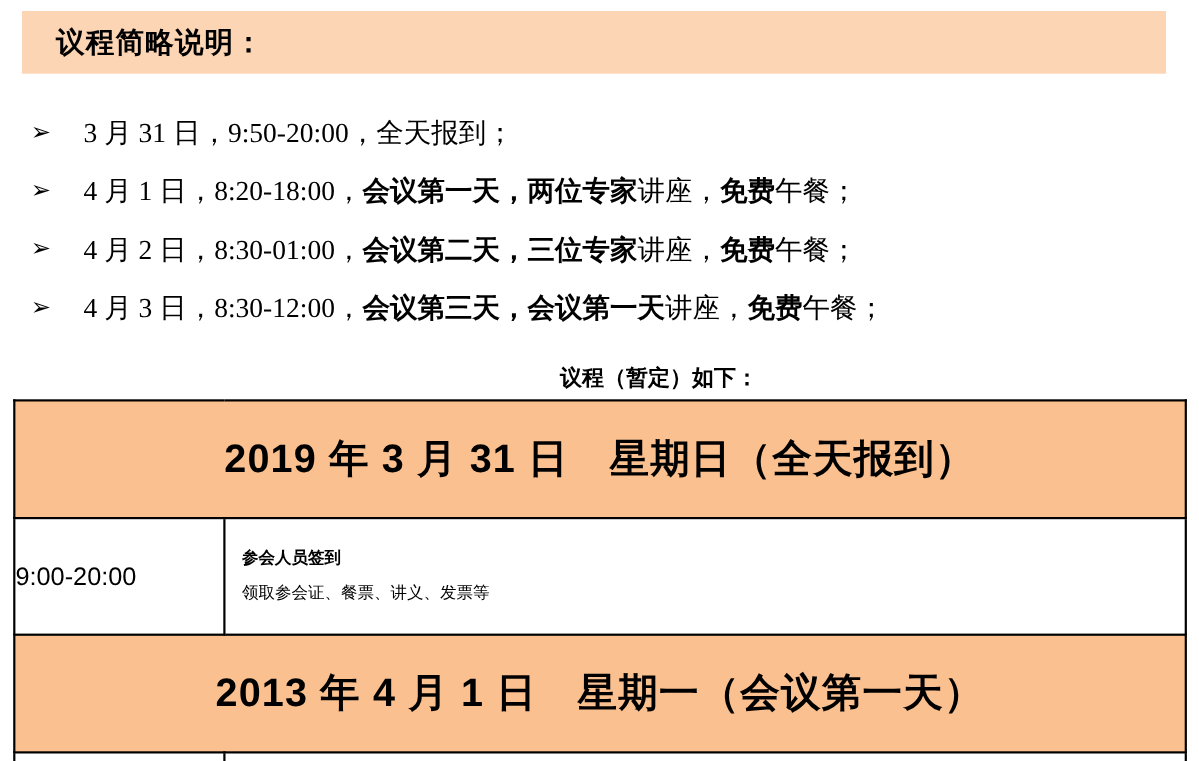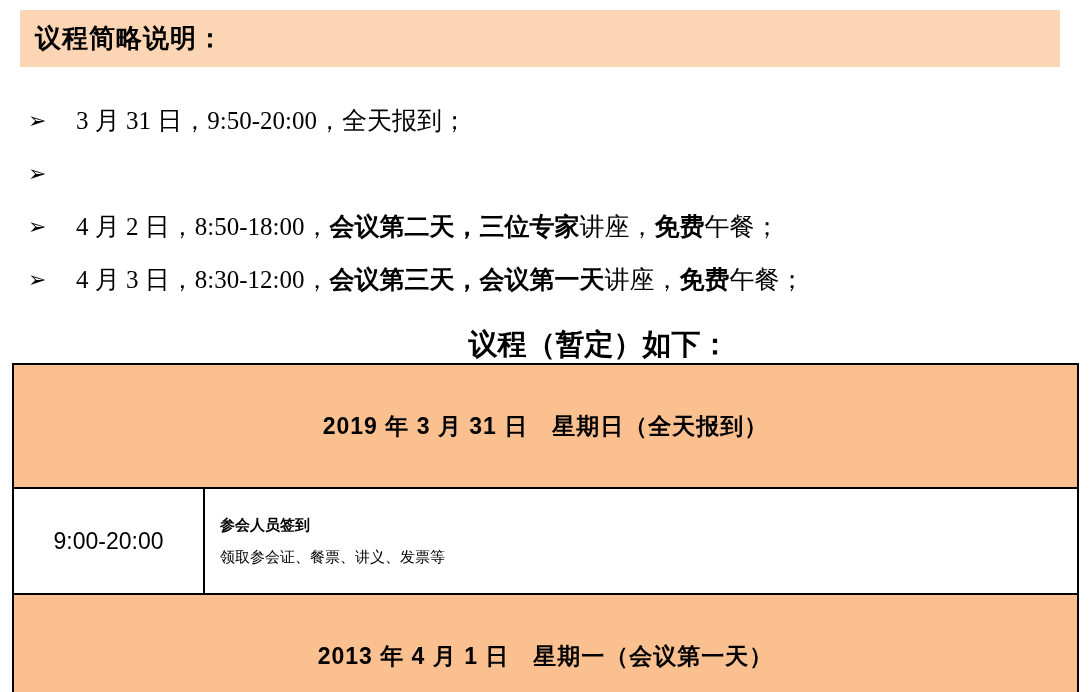--- a/index.html
+++ b/index.html
@@ -9,21 +9,21 @@
   }
   *{margin:0;padding:0;box-sizing:border-box;}
   html,body{width:1090px;height:692px;overflow:hidden;background:#ffffff;}
   body{font-family:"Liberation Serif","DejaVu Serif",serif;color:#000;}
 
   .banner{
     margin:10px 0 0 20px;
     width:1040px;height:57px;
     background:var(--banner-bg);
     display:flex;align-items:center;
-    padding-left:15px;
+    padding-left:31px;
   }
   .banner-label{font-weight:bold;font-size:26px;letter-spacing:1px;}
 
   .bullets{list-style:none;margin-top:27px;}
   .bullet{
     height:53px;
     display:flex;align-items:center;
     padding-left:28px;
     font-size:25px;
   }
@@ -32,45 +32,45 @@
     font-size:22px;
     font-family:"DejaVu Sans",sans-serif;
     flex:0 0 auto;
   }
   .bullet .btext .b{font-weight:bold;}
 
   .agenda-title{
     margin:20px 12px 0 120px;
     text-align:center;
     font-weight:bold;
-    font-size:29px;
+    font-size:20px;
     line-height:37px;
   }
 
   table.agenda{
     margin-left:12px;
     width:1067px;
     border-collapse:collapse;
     table-layout:fixed;
   }
   table.agenda td{
     border:2px solid var(--border-color);
   }
   tr.hrow td{
-    height:124px;
+    height:107px;
     background:var(--header-bg);
     text-align:center;vertical-align:middle;
     font-family:"Liberation Sans","DejaVu Sans",sans-serif;
     font-weight:bold;
-    font-size:23px;
+    font-size:36px;
     letter-spacing:1px;
   }
   tr.srow td{height:106px;vertical-align:middle;background:#ffffff;}
   tr.srow td.time{
-    text-align:center;
+    text-align:left;
     font-family:"Liberation Sans","DejaVu Sans",sans-serif;
     font-size:23px;
   }
   tr.srow td.content{padding-left:15px;}
   .stitle{font-weight:bold;font-size:15px;line-height:32px;}
   .sdetail{font-size:15px;line-height:32px;}
   tr.partial td{height:90px;background:#ffffff;}
 </style>
 </head>
 <body>
@@ -79,24 +79,25 @@
   <span class="banner-label">议程简略说明：</span>
 </div>
 
 <ul class="bullets">
   <li class="bullet">
     <span class="arrow">➢</span>
     <span class="btext"><span>3 月 31 日，9:50-20:00，全天报到；</span></span>
   </li>
   <li class="bullet">
     <span class="arrow">➢</span>
+    <span class="btext"><span>4 月 1 日，8:20-18:00，</span><span class="b">会议第一天，两位专家</span><span>讲座，</span><span class="b">免费</span><span>午餐；</span></span>
   </li>
   <li class="bullet">
     <span class="arrow">➢</span>
-    <span class="btext"><span>4 月 2 日，8:50-18:00，</span><span class="b">会议第二天，三位专家</span><span>讲座，</span><span class="b">免费</span><span>午餐；</span></span>
+    <span class="btext"><span>4 月 2 日，8:30-01:00，</span><span class="b">会议第二天，三位专家</span><span>讲座，</span><span class="b">免费</span><span>午餐；</span></span>
   </li>
   <li class="bullet">
     <span class="arrow">➢</span>
     <span class="btext"><span>4 月 3 日，8:30-12:00，</span><span class="b">会议第三天，会议第一天</span><span>讲座，</span><span class="b">免费</span><span>午餐；</span></span>
   </li>
 </ul>
 
 <div class="agenda-title">议程（暂定）如下：</div>
 
 <table class="agenda">

